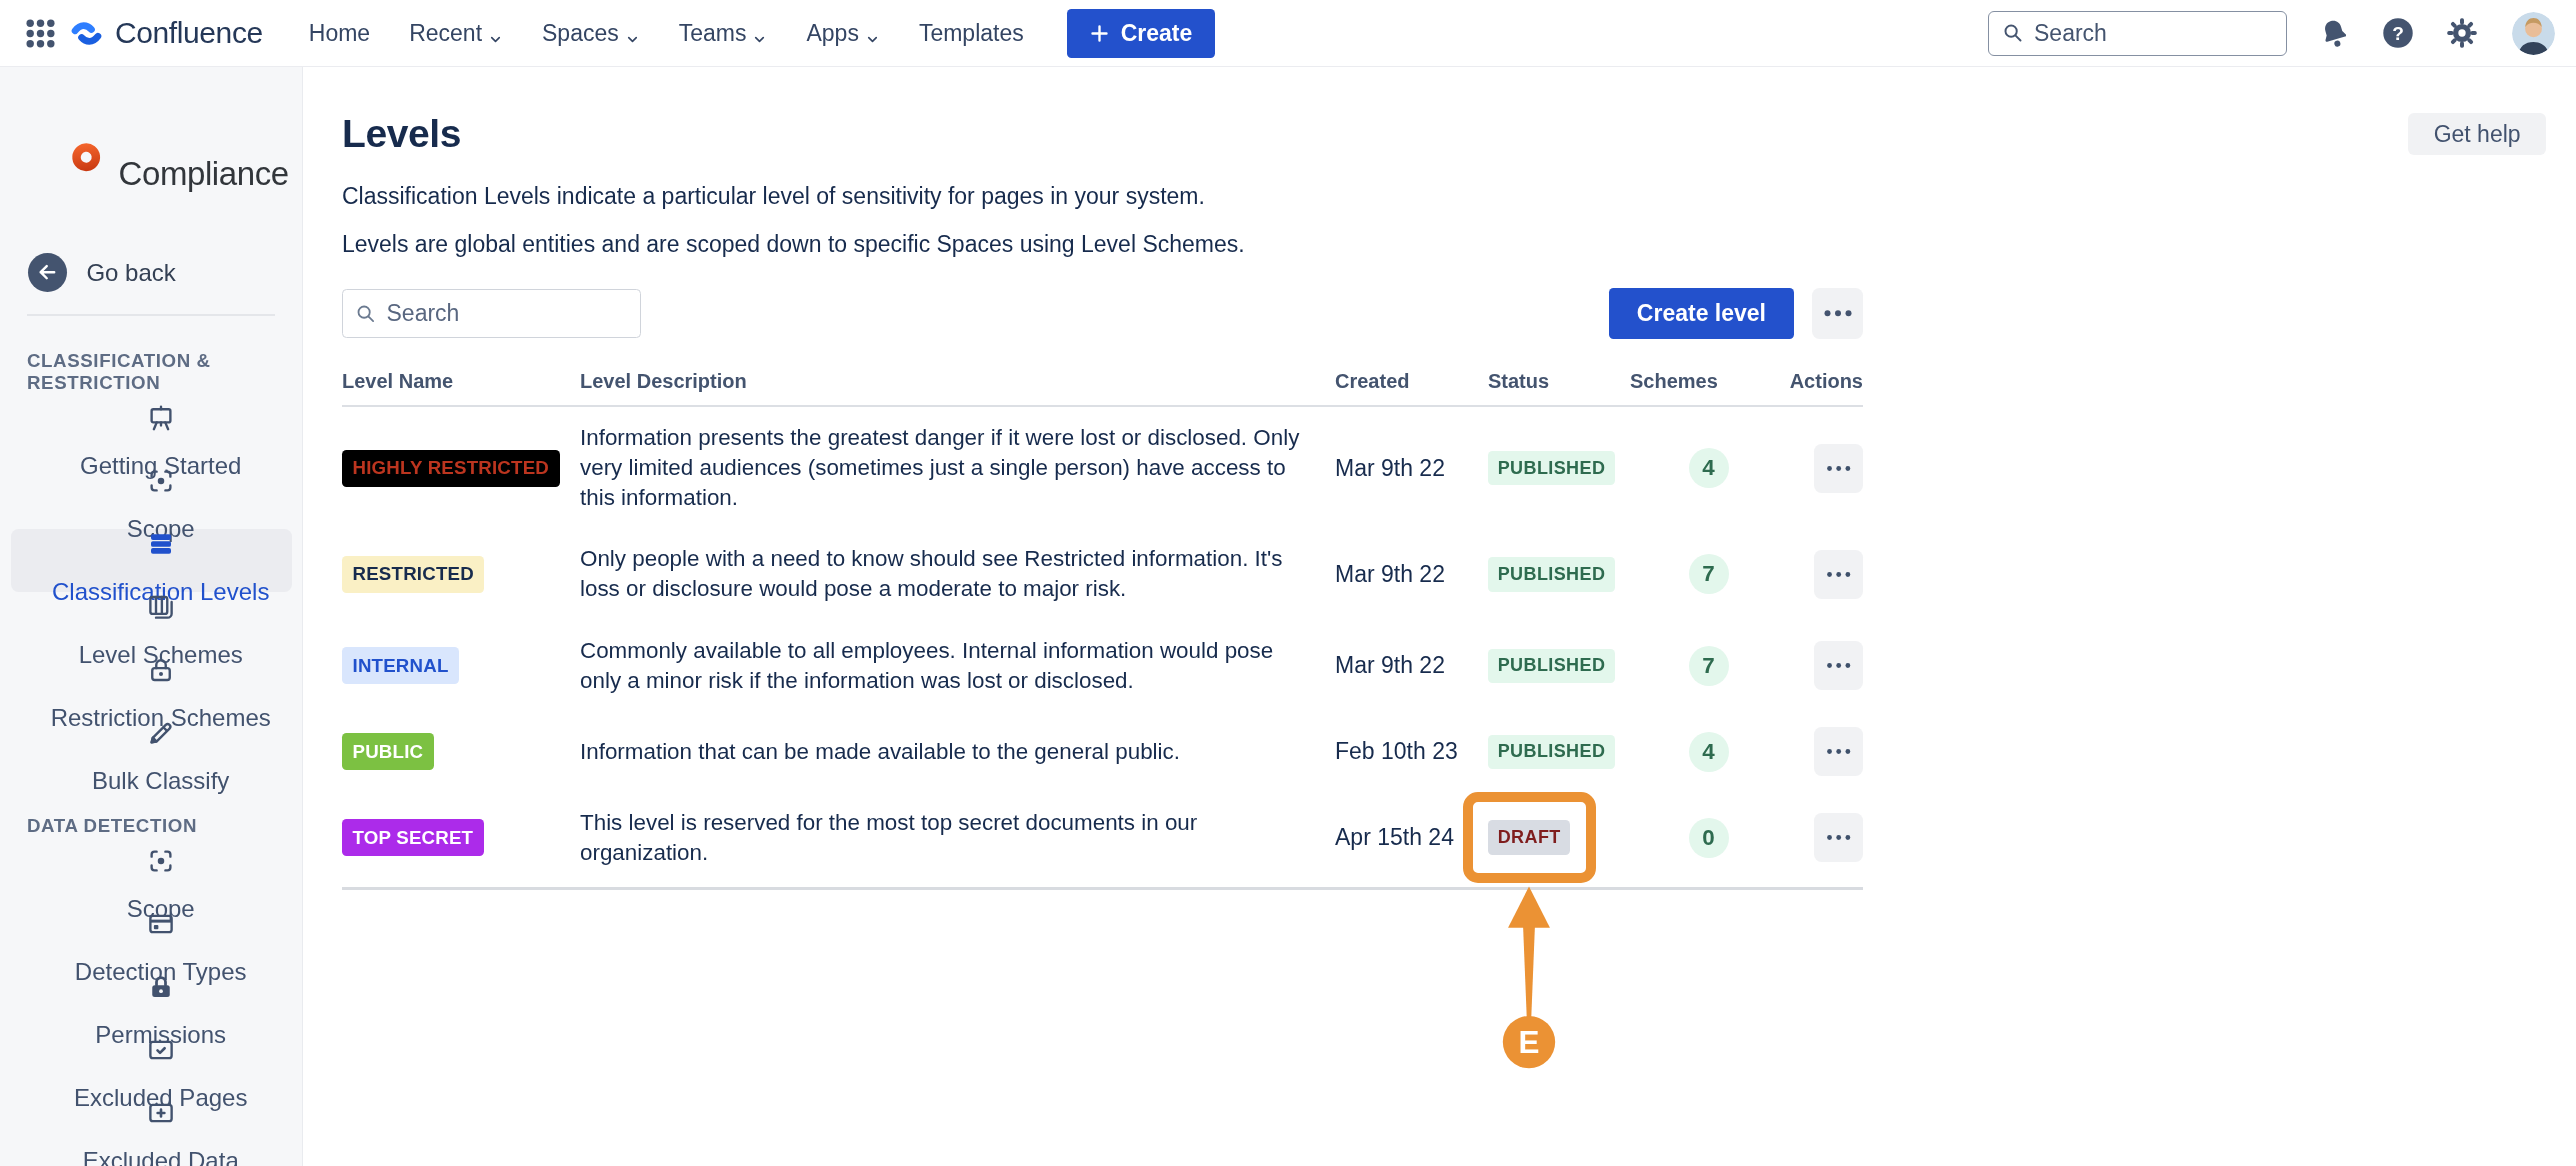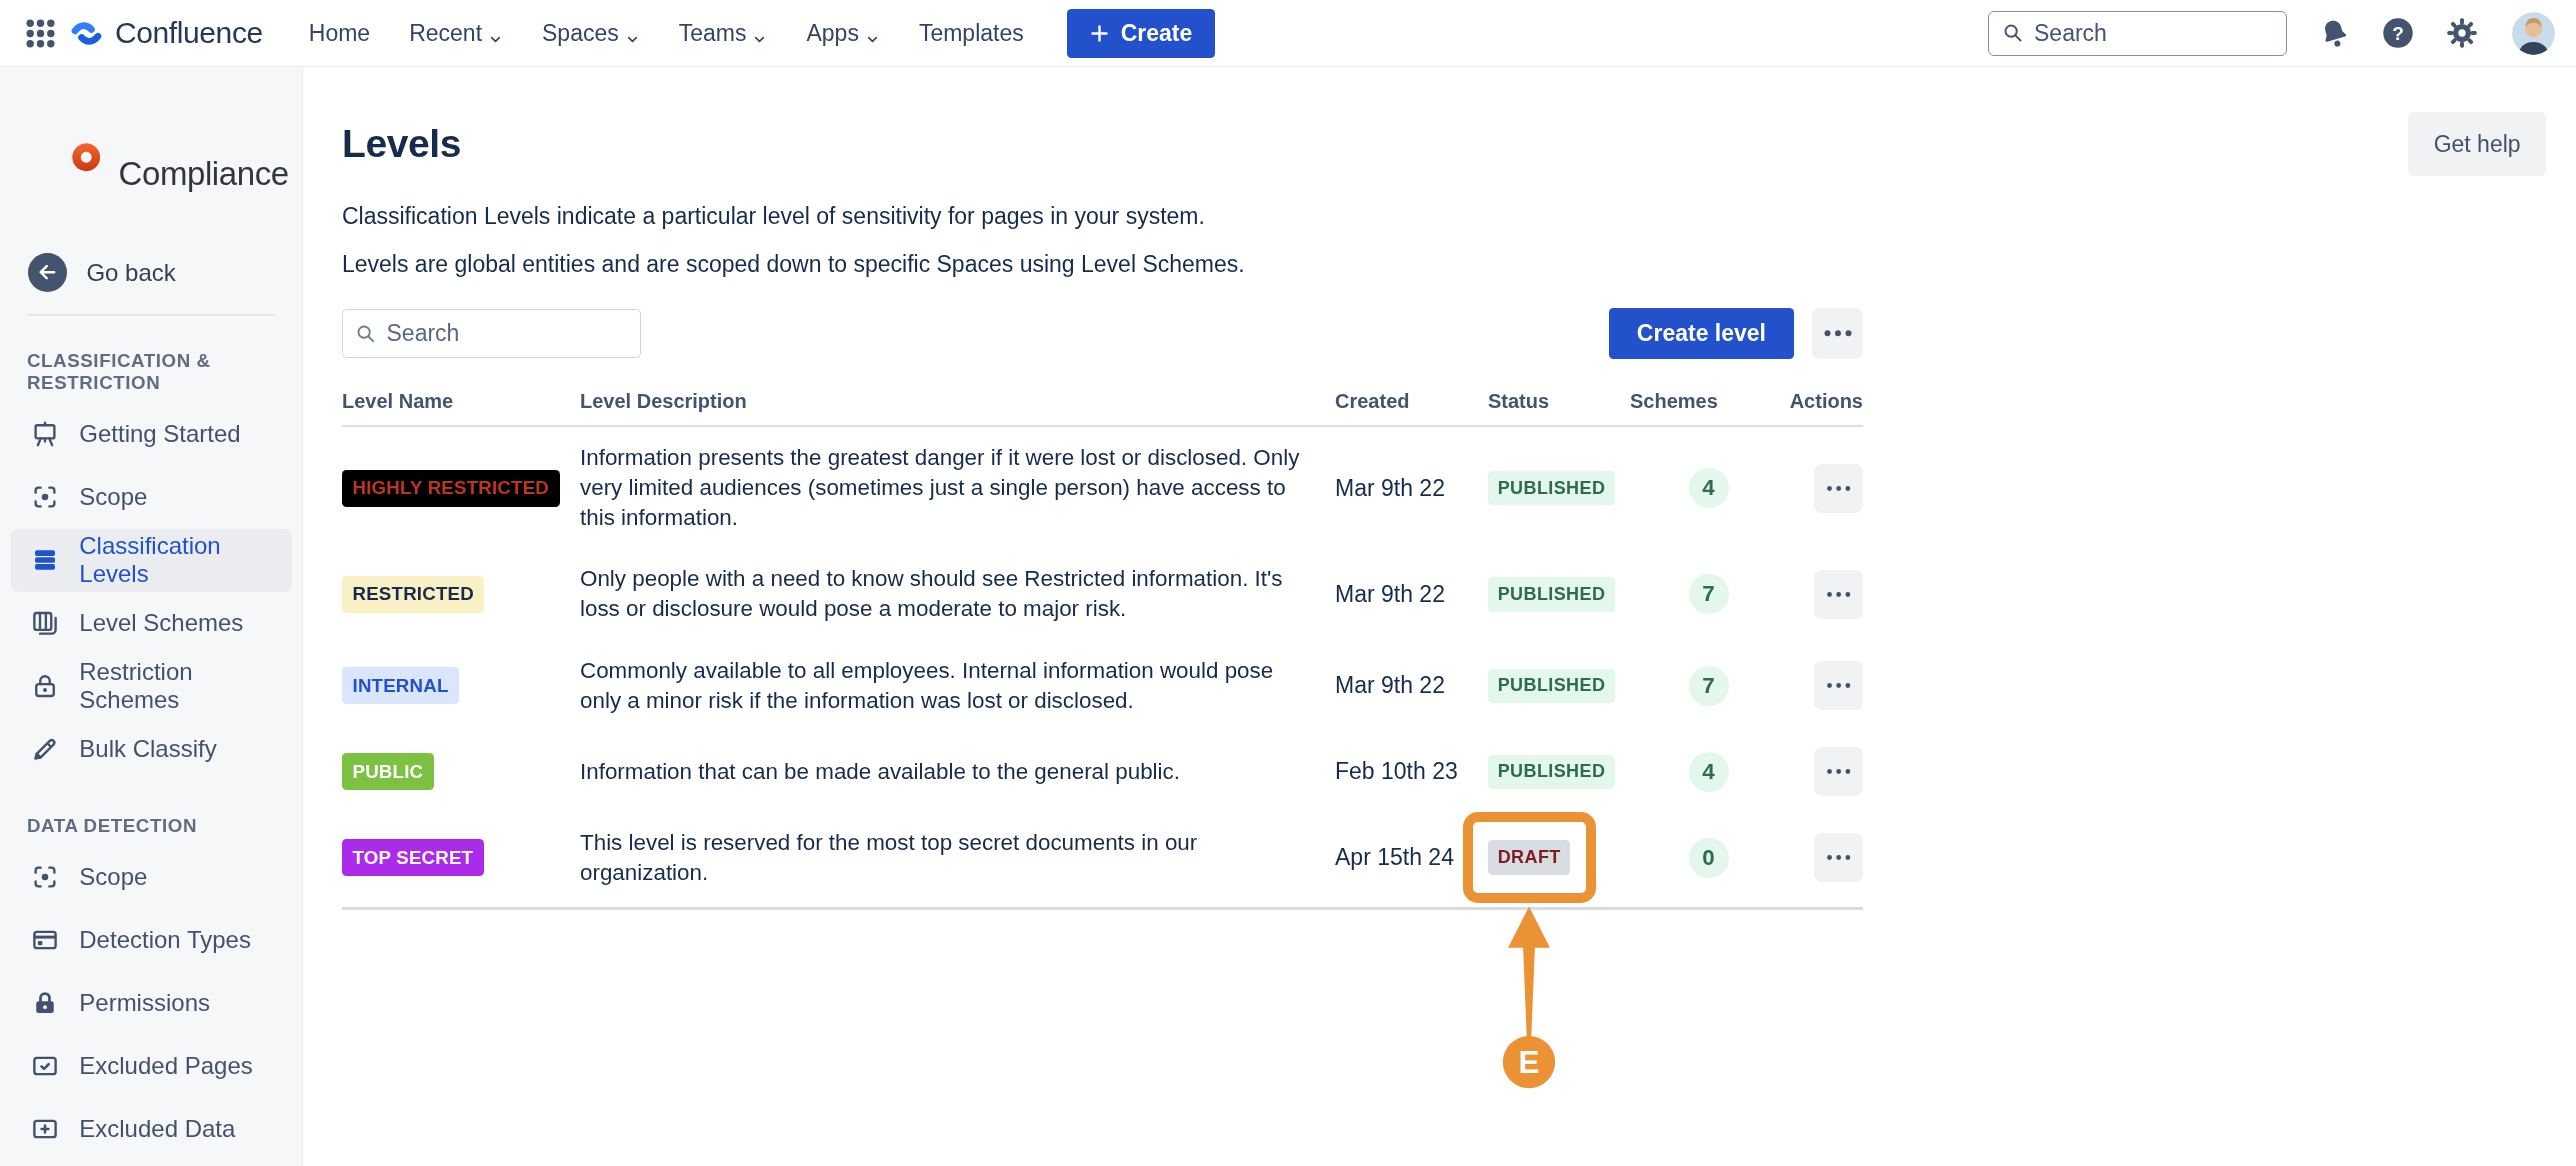--- a/index.html
+++ b/index.html
@@ -26,29 +26,29 @@
   .shell { display:flex; height:1100px; }
   .sidebar { width:303px; background:#F6F7F9; border-right:0.7px solid #E9EBEF; padding-top:69px; flex-shrink:0; }
   .brand { display:flex; align-items:center; gap:7.5px; padding-left:36px; }
   .brand-name { font-size:33px; color:#32363B; letter-spacing:-0.4px; }
   .goback { display:flex; align-items:center; gap:19.4px; margin:42px 0 0 28px; cursor:pointer; }
   .goback-circle { width:39px; height:39px; border-radius:50%; background:#44546F; display:flex; align-items:center; justify-content:center; }
   .goback-label { font-size:24px; color:#344054; }
   .side-divider { height:1.5px; background:#E4E6EA; margin:22.4px 27px 0 27px; }
   .section-title { font-size:18.7px; font-weight:700; color:#5E6C84; letter-spacing:0.6px; margin:34px 0 9px 27px; }
   .nav-list { padding:0 10.5px; }
-  .nav-item { height:63px; display:flex; align-items:center; gap:19.4px; padding-left:19.4px; border-radius:7.5px; font-size:24px; color:#42526E; cursor:pointer; }
+  .nav-item { height:63px; display:flex; align-items:center; gap:19.4px; padding-left:19.4px; border-radius:7.5px; font-size:24px; color:#42526E; cursor:pointer;flex-direction:column; }
   .nav-item .nicn { width:30px; display:flex; justify-content:center; }
   .nav-item.selected { background:#EBECF0; color:#2151CC; }
 
   
   .main { flex:1; padding:45px 30px 0 39px; position:relative; background:#fff; }
   .title-row { display:flex; align-items:center; justify-content:space-between; }
   .page-title { font-size:39px; font-weight:700; color:#172B4D; letter-spacing:-0.4px; }
-  .btn-gethelp { height:64px; padding:0 25.4px; background:#F1F2F4; border:none; border-radius:6px; font-size:23px; color:#42526E; font-family:inherit; cursor:pointer; }
+  .btn-gethelp { height:42px; padding:0 25.4px; background:#F1F2F4; border:none; border-radius:6px; font-size:23px; color:#42526E; font-family:inherit; cursor:pointer; }
   .intro { font-size:23px; color:#172B4D; }
   .intro.l1 { margin-top:27px; }
   .intro.l2 { margin-top:21px; }
   .controls { margin-top:30px; display:flex; align-items:center; width:1521px; }
   .main-search { display:flex; align-items:center; width:299px; height:49px; border:1.5px solid #D0D4DB; border-radius:4.5px; padding:0 10.5px; gap:9px; background:#fff; }
   .main-search input::placeholder { color:#596780; }
   .controls-right { margin-left:auto; display:flex; align-items:center; gap:18px; }
   .btn-create-level { height:51px; padding:0 28px; background:#2351CC; color:#fff; border:none; border-radius:4.5px; font-size:23px; font-weight:700; font-family:inherit; cursor:pointer; }
   .btn-meatball { width:51px; height:51px; background:#F1F2F4; border:none; border-radius:7.5px; display:flex; align-items:center; justify-content:center; cursor:pointer; }
 

